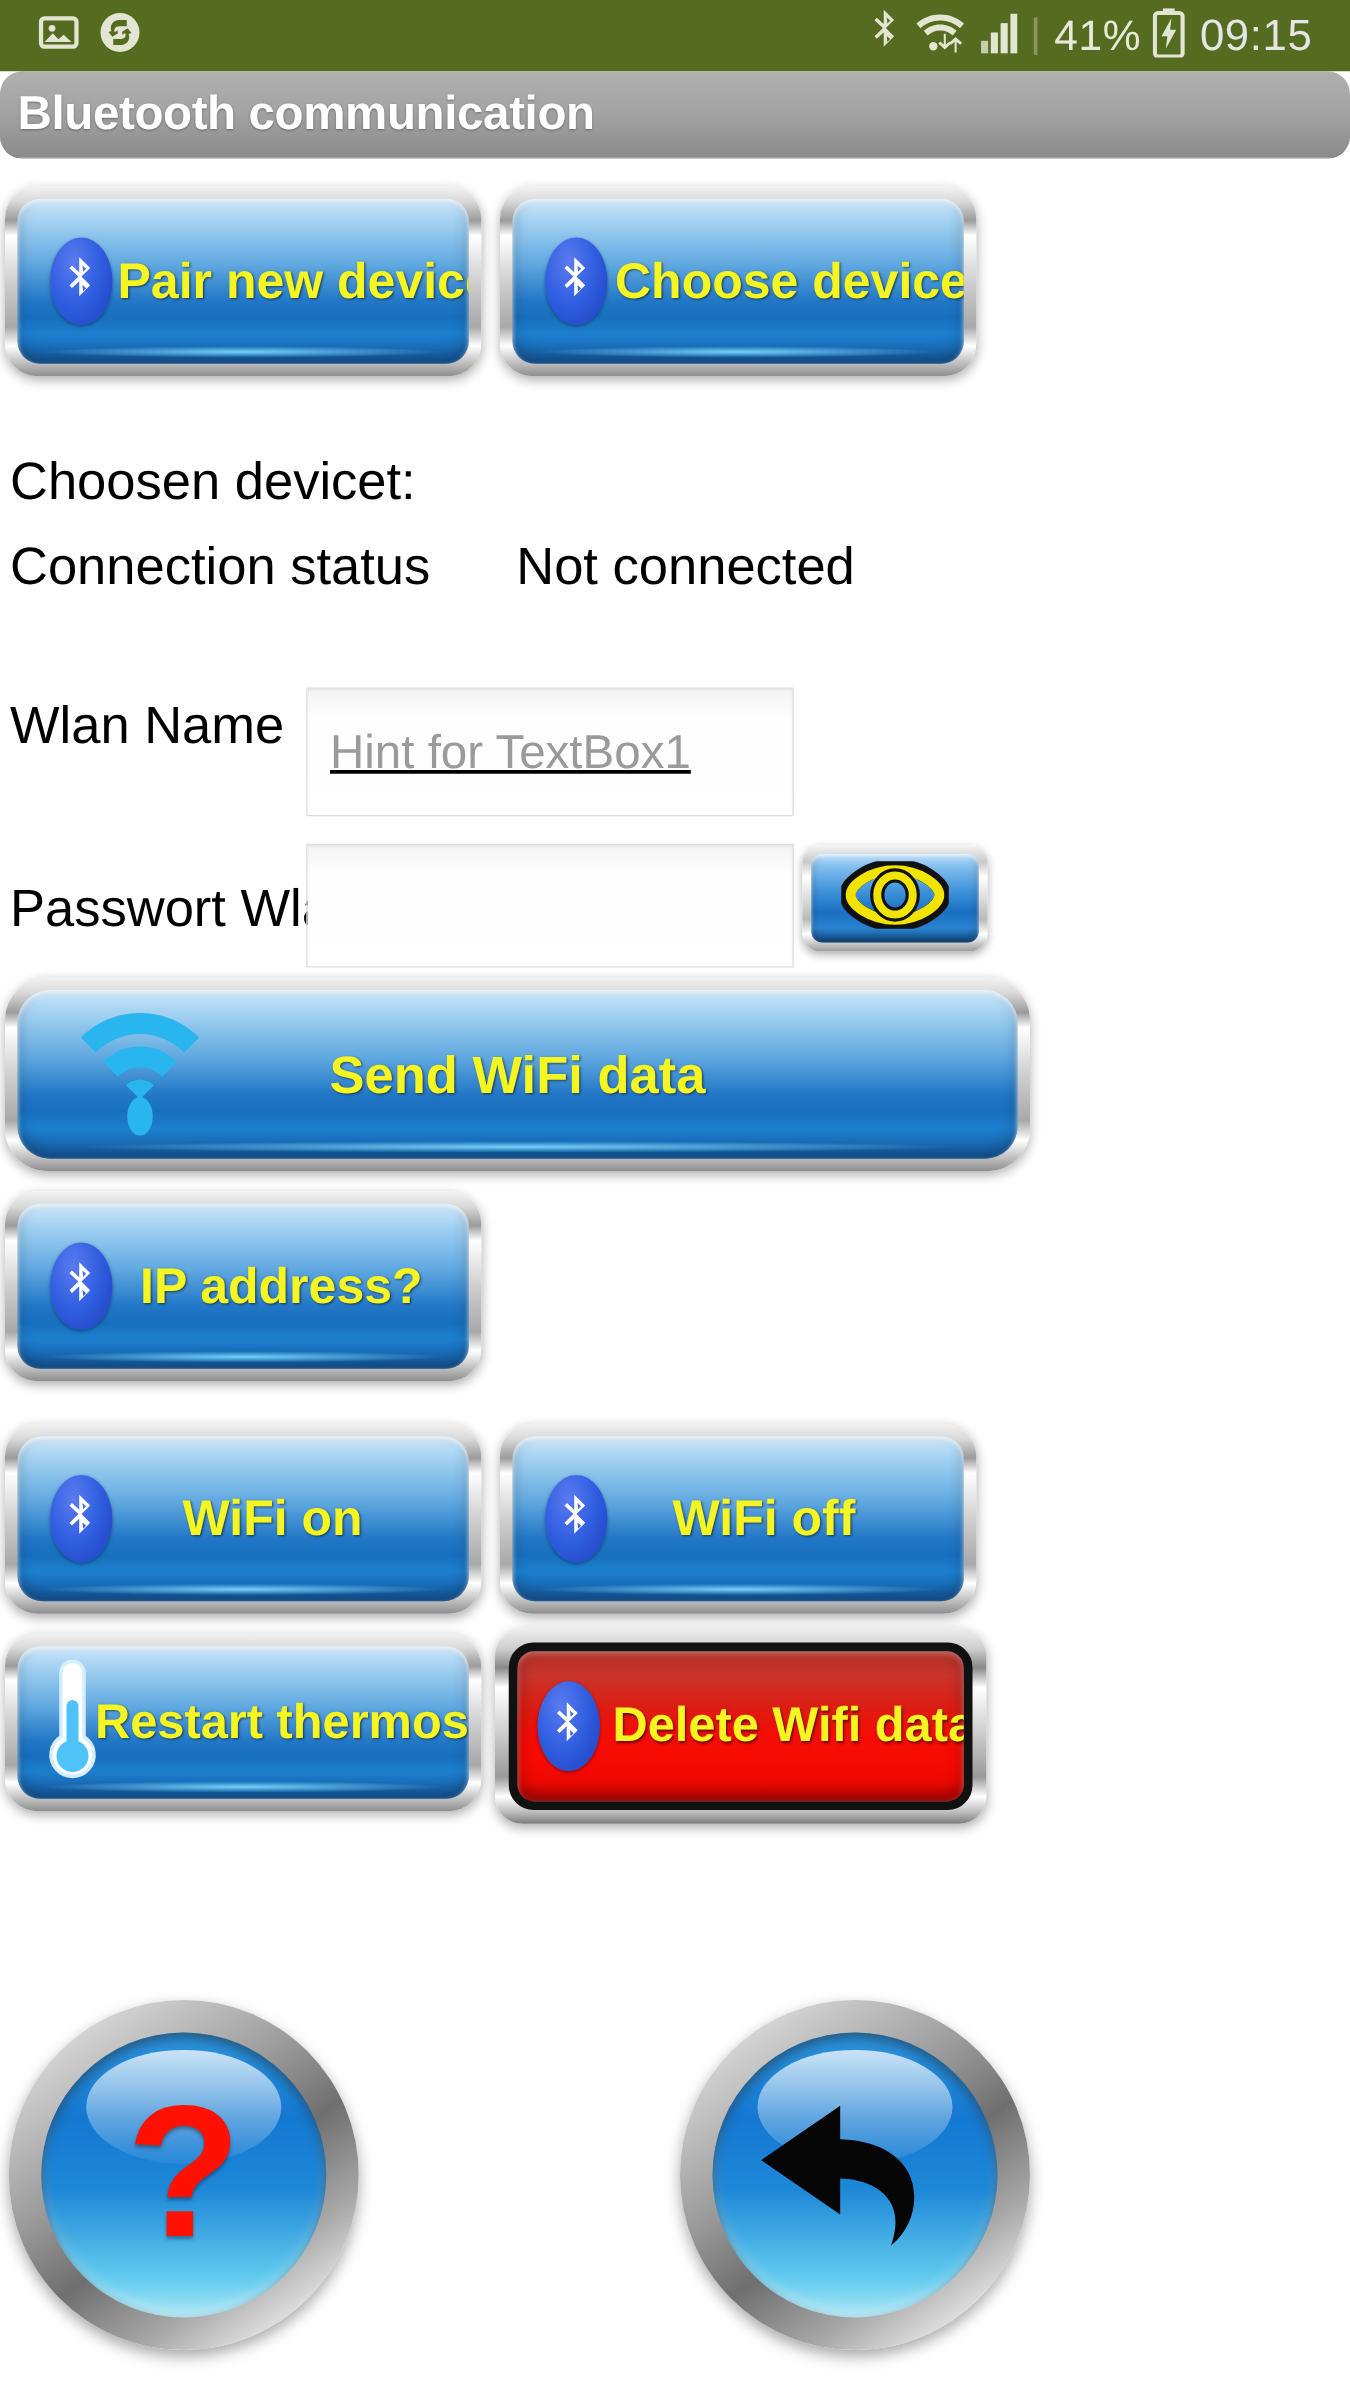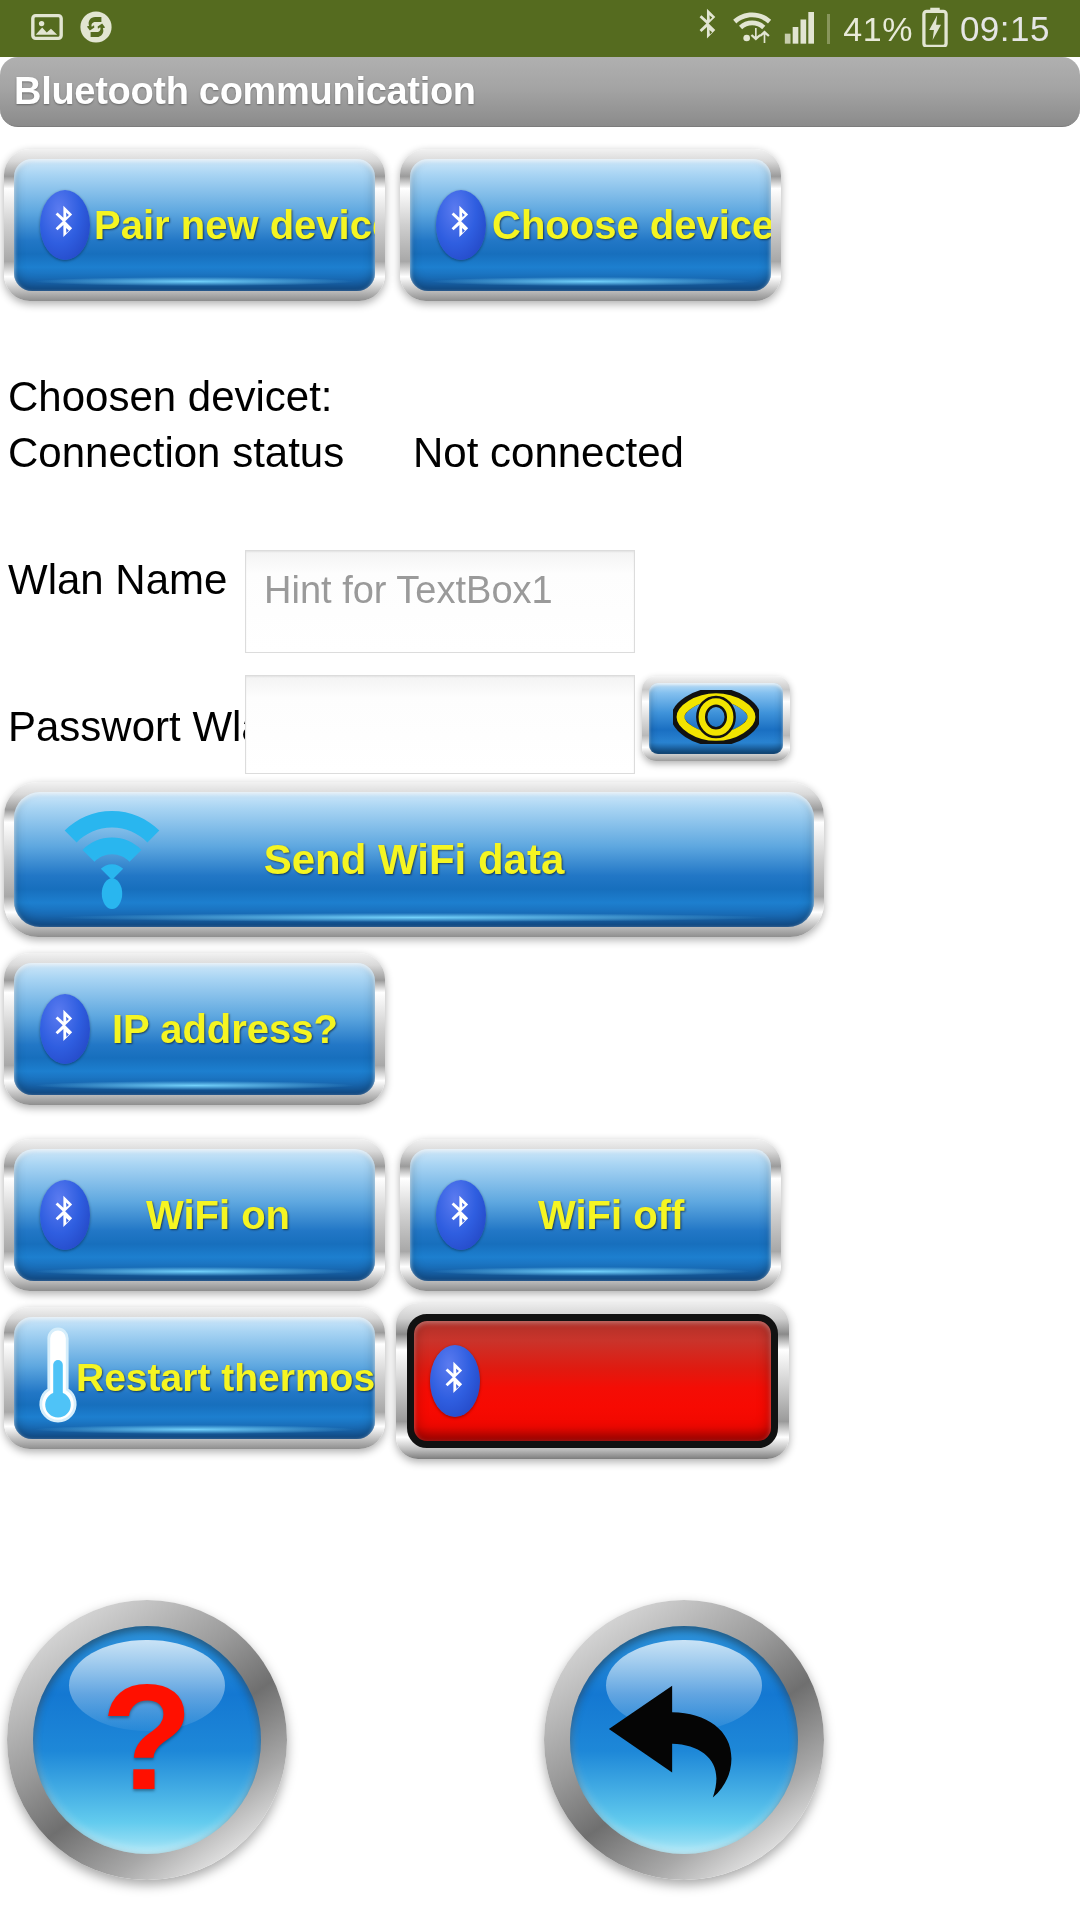--- a/index.html
+++ b/index.html
@@ -124,21 +124,21 @@
   
   .plain-label{
     font-size:42px; color:#000; font-weight:400;
     line-height:1; white-space:nowrap;
   }
 
   .tbox{
     background:linear-gradient(to bottom,#f3f3f3 0%,#fdfdfd 22%,#ffffff 100%);
     border:1px solid #dcdcdc;
     box-shadow:0 1px 2px rgba(0,0,0,.07) inset;
-    display:flex; align-items:flex-start;
+    display:flex; align-items:center;text-decoration:underline;
   }
   .tbox .ph{
     color:#9a9a9a; font-size:38px; line-height:1;
   }
 
   
   #eye-button{
     border-radius:14px;
     background:linear-gradient(to bottom,#f5f5f5 0%,#c8c8c8 16%,#ffffff 30%,#b9b9b9 70%,#ffffff 84%,#9c9c9c 100%);
     padding:7px;
@@ -256,21 +256,21 @@
     <div class="face" style="padding-left:26px;">
       <span class="bt-ico" style="width:50px;height:70px;">
         <svg width="26" height="44" viewBox="0 0 16 26">
           <path d="M7 1.2l5.4 5.3L8.1 10.7l4.3 4.3L7 20.4V13l-3.6 3.3-1.2-1.3L6.6 10.7 2.2 6.6 3.4 5.3 7 8.6V1.2zm1.6 4.1L8.9 8.3l1.5-1.5-1.8-1.5zm0 9.6l.3 3 1.5-1.5-1.8-1.5z" fill="#ffffff"></path>
         </svg>
       </span>
       <span class="lbl" style="font-size:40px;margin-left:6px;">Choose device</span>
     </div>
   </div>
 
-  <div style="position:absolute;left:8px;top:237px;display:flex;align-items:flex-end;margin-top:12px;">
+  <div style="position:absolute;left:8px;top:237px;display:flex;align-items:flex-end;">
     <span class="plain-label">Choosen devicet:</span>
     <span class="plain-label" style="margin-left:24px;"></span>
   </div>
 
   <div style="position:absolute;left:8px;top:305px;width:700px;">
     <span class="plain-label" style="position:absolute;left:405px;top:0;">Not connected</span>
     <span class="plain-label">Connection status</span>
   </div>
 
   <div style="position:absolute;left:8px;top:380px;width:1060px;height:120px;">
@@ -359,20 +359,21 @@
     </div>
   </div>
 
   <div class="mbtn red" style="position:absolute;left:396px;top:1176px;width:393px;height:156px;border-radius:22px;">
     <div class="face" style="padding-left:16px;">
       <span class="bt-ico" style="width:50px;height:72px;">
         <svg width="26" height="44" viewBox="0 0 16 26">
           <path d="M7 1.2l5.4 5.3L8.1 10.7l4.3 4.3L7 20.4V13l-3.6 3.3-1.2-1.3L6.6 10.7 2.2 6.6 3.4 5.3 7 8.6V1.2zm1.6 4.1L8.9 8.3l1.5-1.5-1.8-1.5zm0 9.6l.3 3 1.5-1.5-1.8-1.5z" fill="#ffffff"></path>
         </svg>
       </span>
+      <span class="lbl" style="font-size:39px;margin-left:10px;">Delete Wifi data</span>
     </div>
   </div>
 
   <div class="circle-btn" style="position:absolute;left:7px;top:1473px;width:280px;height:280px;">
     <div class="inner" style="width:228px;height:228px;">
       <span class="glyph" style="font-size:150px;font-weight:bold;color:#ff1000;text-shadow:0 2px 3px rgba(0,0,0,.35);margin-top:-6px;">?</span>
     </div>
   </div>
 
   <div class="circle-btn" style="position:absolute;left:544px;top:1473px;width:280px;height:280px;">

